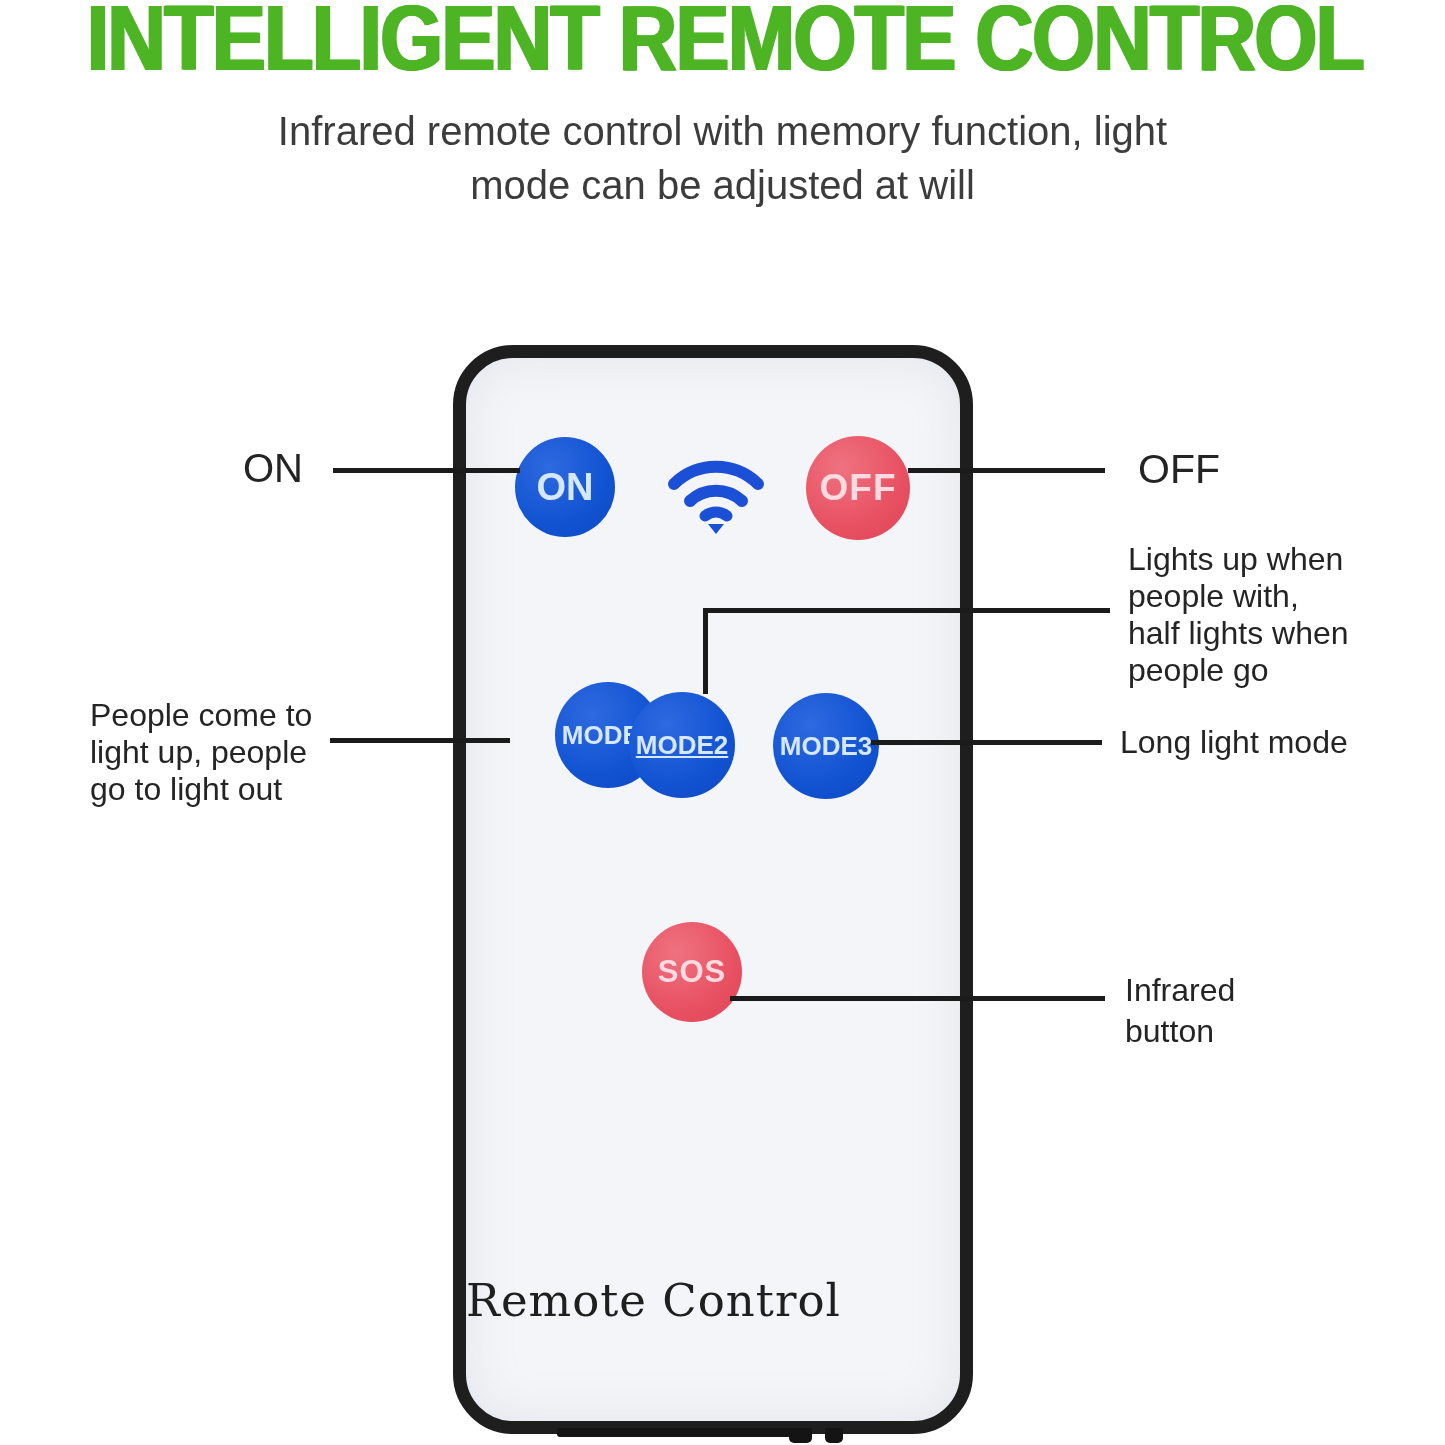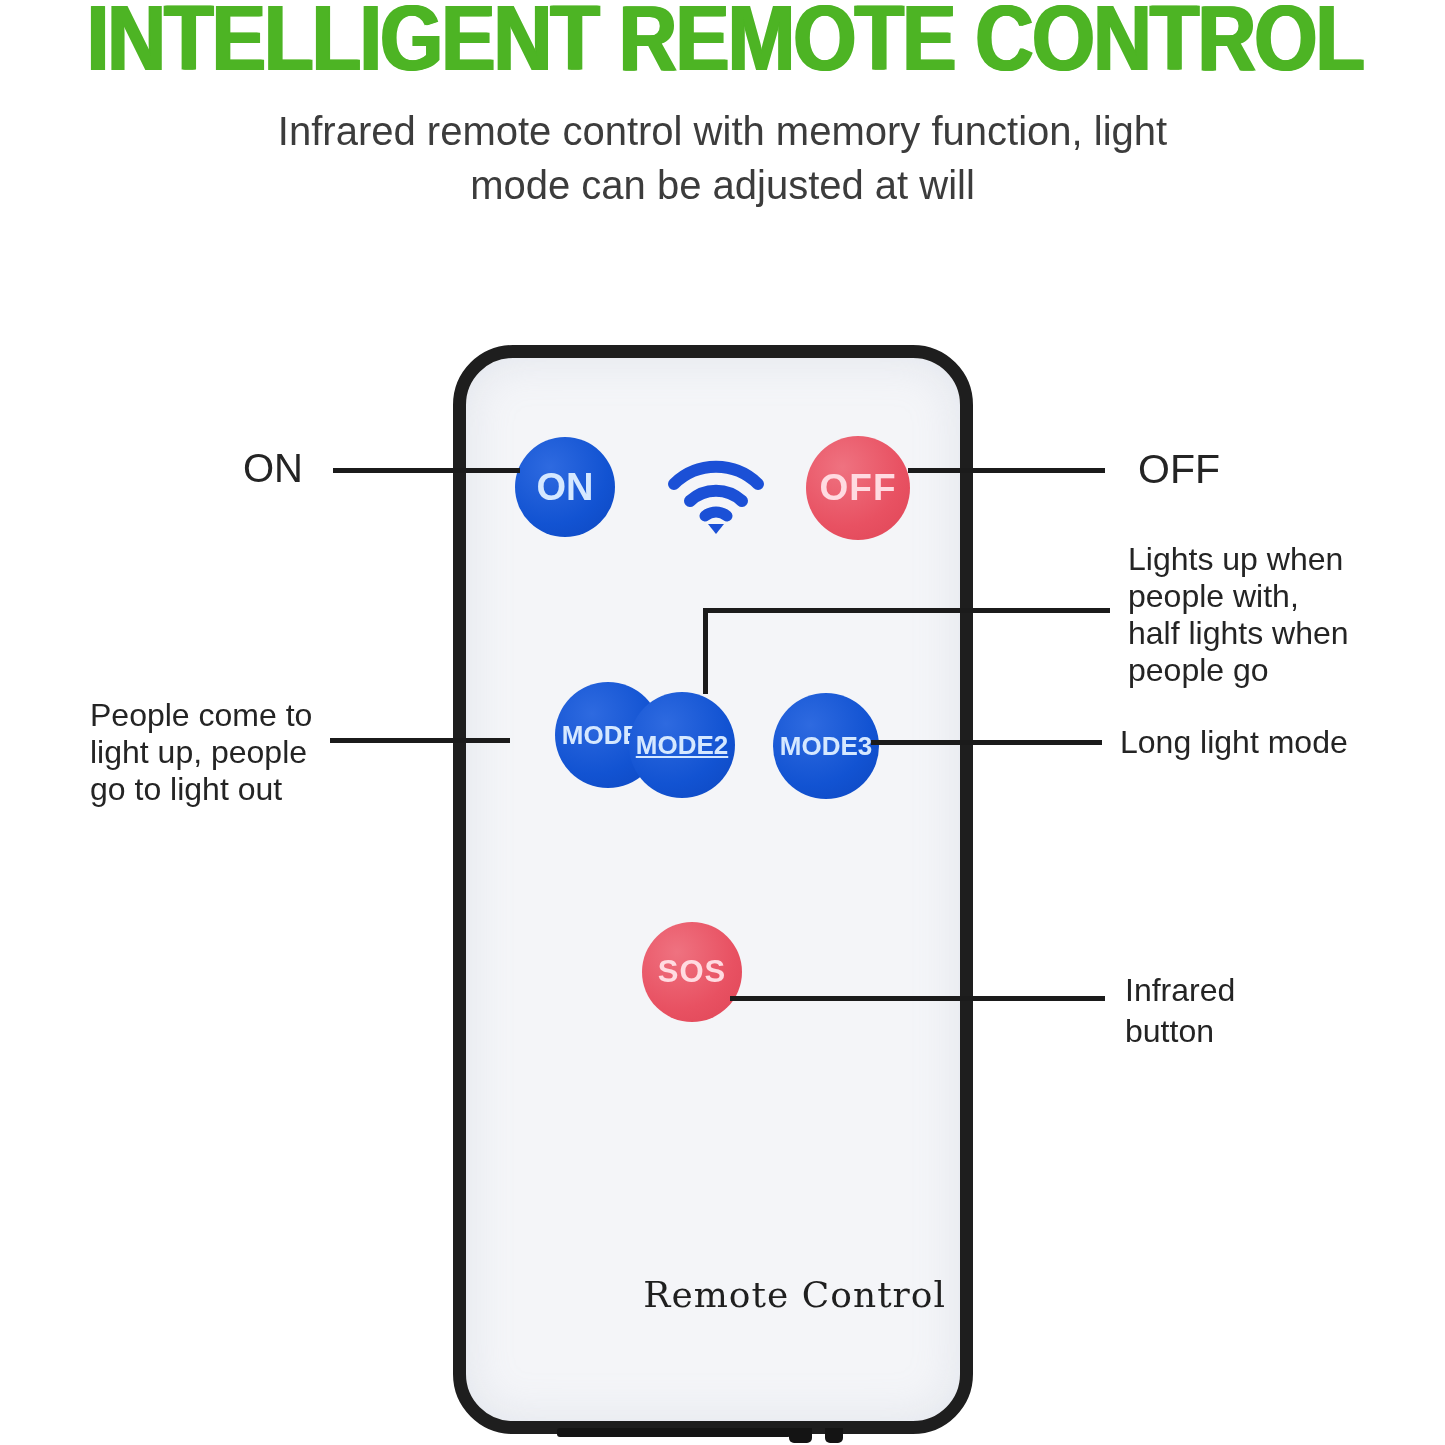--- a/index.html
+++ b/index.html
@@ -35,23 +35,23 @@
   .rbtn.blue{background:radial-gradient(circle at 35% 30%, #2e6ae0 0%, #1253d2 60%, #0d47c0 100%);color:#d5e8ff;}
   .rbtn.red{background:radial-gradient(circle at 35% 30%, #ef7280 0%, #e85162 60%, #df4556 100%);color:#ffdbe1;}
   .btn-on   {left:49px; top:79px; width:100px;height:100px;font-size:38px;}
   .btn-off  {left:340px;top:78px; width:104px;height:104px;font-size:37px;letter-spacing:1px;}
   .btn-mode1{left:41px; top:324px;width:106px;height:106px;font-size:26px;margin-left:48px;}
   .btn-mode2{left:163px;top:334px;width:106px;height:106px;font-size:26px;text-decoration:underline;}
   .btn-mode3{left:301px;top:335px;width:106px;height:106px;font-size:26px;margin-left:6px;}
   .btn-sos  {left:176px;top:564px;width:100px;height:100px;font-size:31px;letter-spacing:1px;}
   .wifi{position:absolute;left:198px;top:86px;width:104px;height:92px;color:var(--wifi_blue,#1b50d6);z-index:3;}
   .brand{
-    position:absolute;left:0;top:916px;width:480px;text-align:right;
+    position:absolute;left:0;top:916px;width:480px;text-align:left;
     font-family:"DejaVu Serif","Liberation Serif",serif;
-    font-size:36px;color:#1f1f1f;letter-spacing:1px;white-space:nowrap;
+    font-size:45px;color:#1f1f1f;letter-spacing:1px;white-space:nowrap;
   }
   
   .base-strip{position:absolute;left:557px;top:1428px;width:234px;height:9px;background:#141414;border-radius:3px;z-index:2;}
   .nub{position:absolute;top:1428px;height:15px;background:#141414;border-radius:0 0 5px 5px;z-index:2;}
   .nub1{left:789px;width:23px;}
   .nub2{left:825px;width:18px;}
   
   .cline{position:absolute;background:var(--line_black,#1b1b1b);z-index:5;}
   .l-on      {left:333px;top:468px;width:187px;height:5px;}
   .l-off     {left:908px;top:468px;width:197px;height:5px;}

